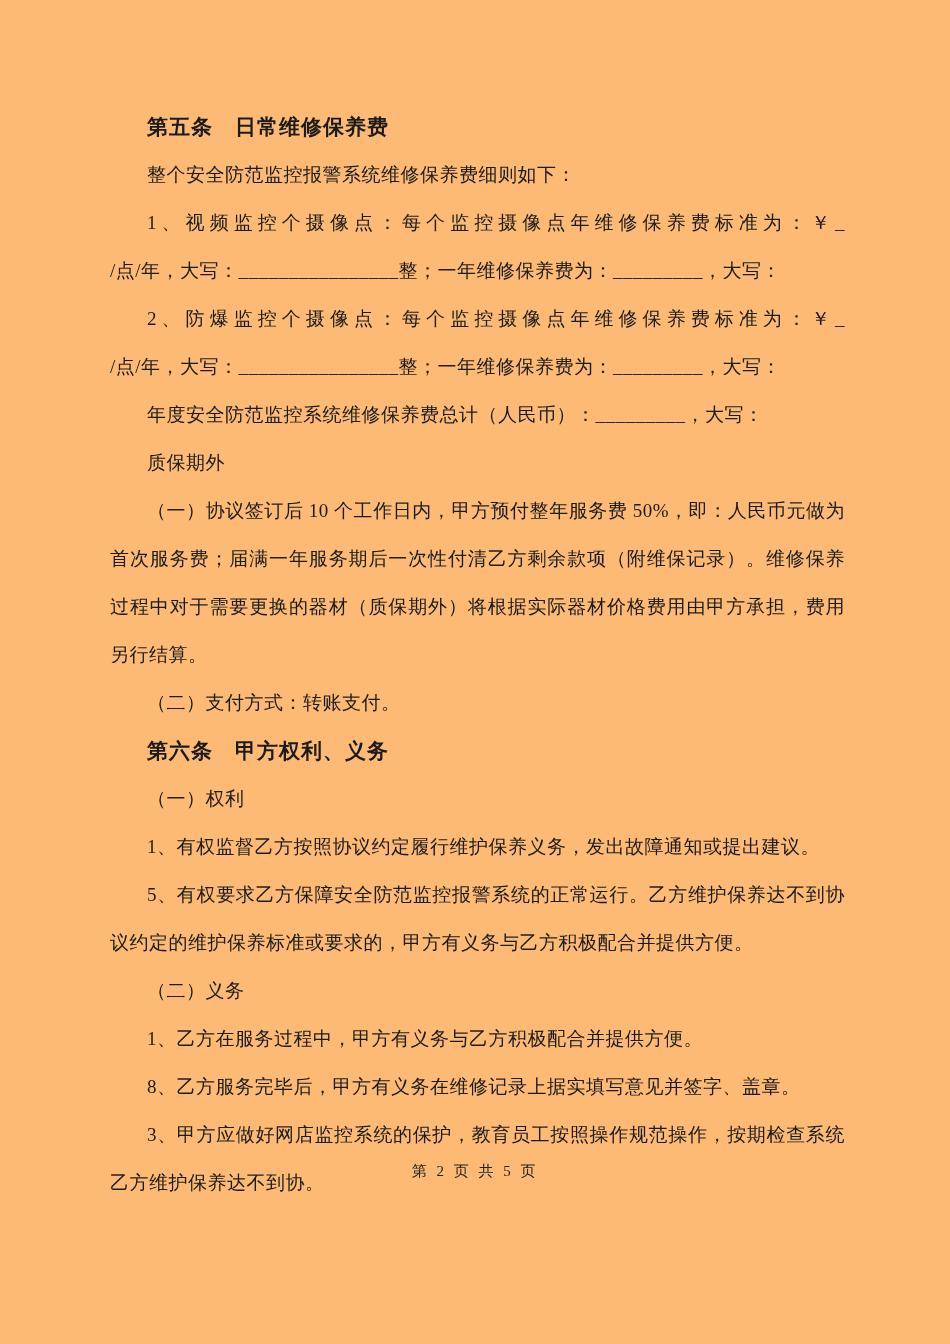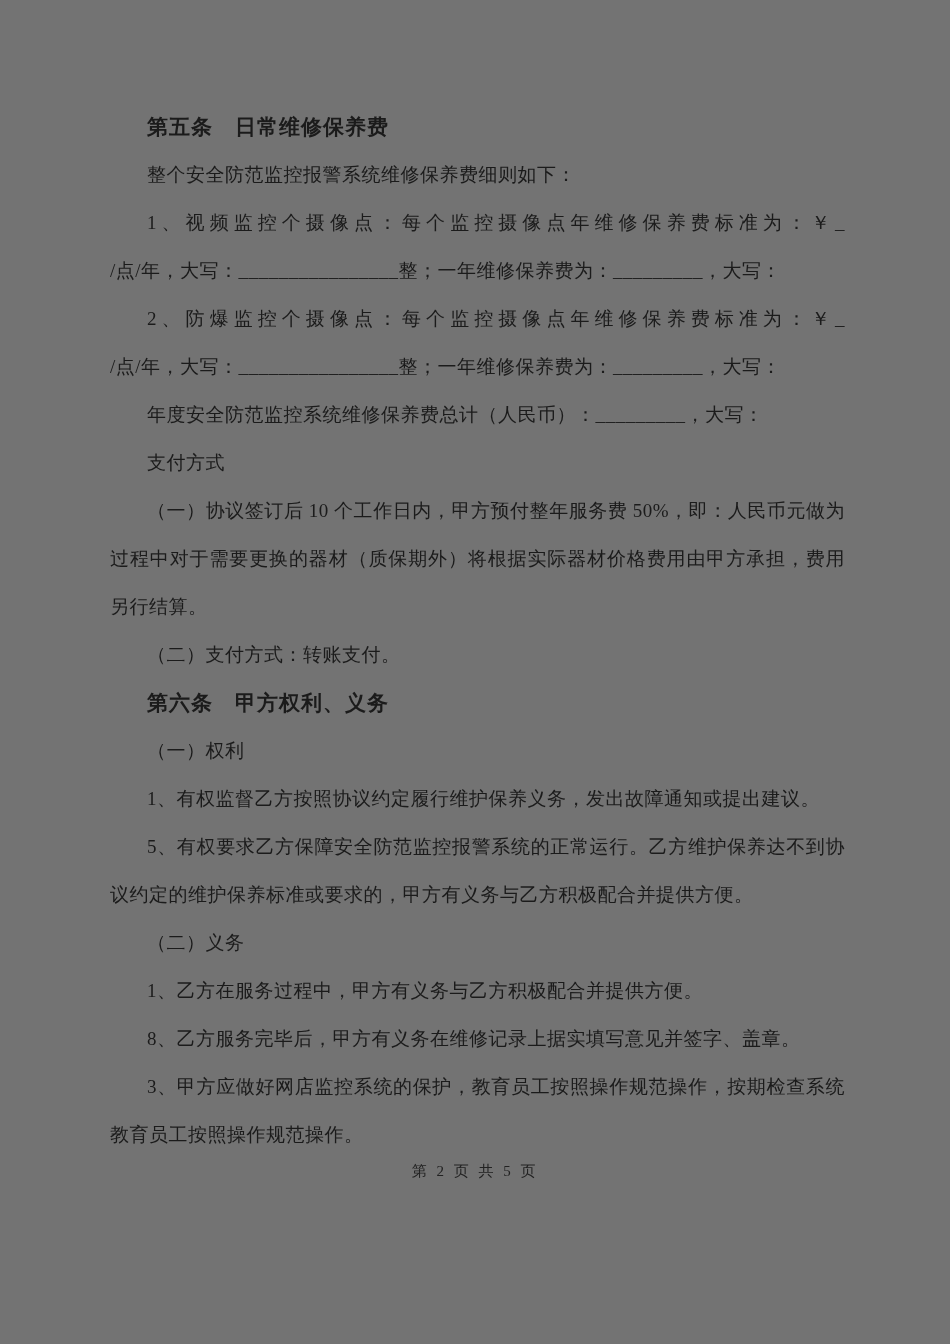--- a/index.html
+++ b/index.html
@@ -4,21 +4,21 @@
 <style>
   html, body {
     margin: 0;
     padding: 0;
     background: #ffffff;
   }
   .page {
     position: relative;
     width: 950px;
     height: 1344px;
-    background: #737373;
+    background: #fdba74;
     overflow: hidden;
     font-family: "Liberation Serif", "DejaVu Serif", serif;
     color: #1b1b1b;
   }
   .content {
     position: absolute;
     left: 110px;
     top: 103px;
     width: 735px;
   }
@@ -60,30 +60,31 @@
 
 <div class="page">
   <div class="content">
     <div class="line heading indent">第五条　日常维修保养费</div>
     <div class="line indent">整个安全防范监控报警系统维修保养费细则如下：</div>
     <div class="line justify indent">1、视频监控个摄像点：每个监控摄像点年维修保养费标准为：￥_</div>
     <div class="line">/点/年，大写：________________整；一年维修保养费为：_________，大写：</div>
     <div class="line justify indent">2、防爆监控个摄像点：每个监控摄像点年维修保养费标准为：￥_</div>
     <div class="line">/点/年，大写：________________整；一年维修保养费为：_________，大写：</div>
     <div class="line indent">年度安全防范监控系统维修保养费总计（人民币）：_________，大写：</div>
-    <div class="line indent">支付方式</div>
+    <div class="line indent">质保期外</div>
     <div class="line justify indent">（一）协议签订后 10 个工作日内，甲方预付整年服务费 50%，即：人民币元做为</div>
+    <div class="line justify">首次服务费；届满一年服务期后一次性付清乙方剩余款项（附维保记录）。维修保养</div>
     <div class="line justify">过程中对于需要更换的器材（质保期外）将根据实际器材价格费用由甲方承担，费用</div>
     <div class="line">另行结算。</div>
     <div class="line indent">（二）支付方式：转账支付。</div>
     <div class="line heading indent">第六条　甲方权利、义务</div>
     <div class="line indent">（一）权利</div>
     <div class="line indent">1、有权监督乙方按照协议约定履行维护保养义务，发出故障通知或提出建议。</div>
     <div class="line justify indent">5、有权要求乙方保障安全防范监控报警系统的正常运行。乙方维护保养达不到协</div>
     <div class="line">议约定的维护保养标准或要求的，甲方有义务与乙方积极配合并提供方便。</div>
     <div class="line indent">（二）义务</div>
     <div class="line indent">1、乙方在服务过程中，甲方有义务与乙方积极配合并提供方便。</div>
     <div class="line indent">8、乙方服务完毕后，甲方有义务在维修记录上据实填写意见并签字、盖章。</div>
     <div class="line justify indent">3、甲方应做好网店监控系统的保护，教育员工按照操作规范操作，按期检查系统</div>
-    <div class="line">教育员工按照操作规范操作。</div>
+    <div class="line">乙方维护保养达不到协。</div>
   </div>
   <div class="footer">第 2 页 共 5 页</div>
 </div>
 
 </body></html>

